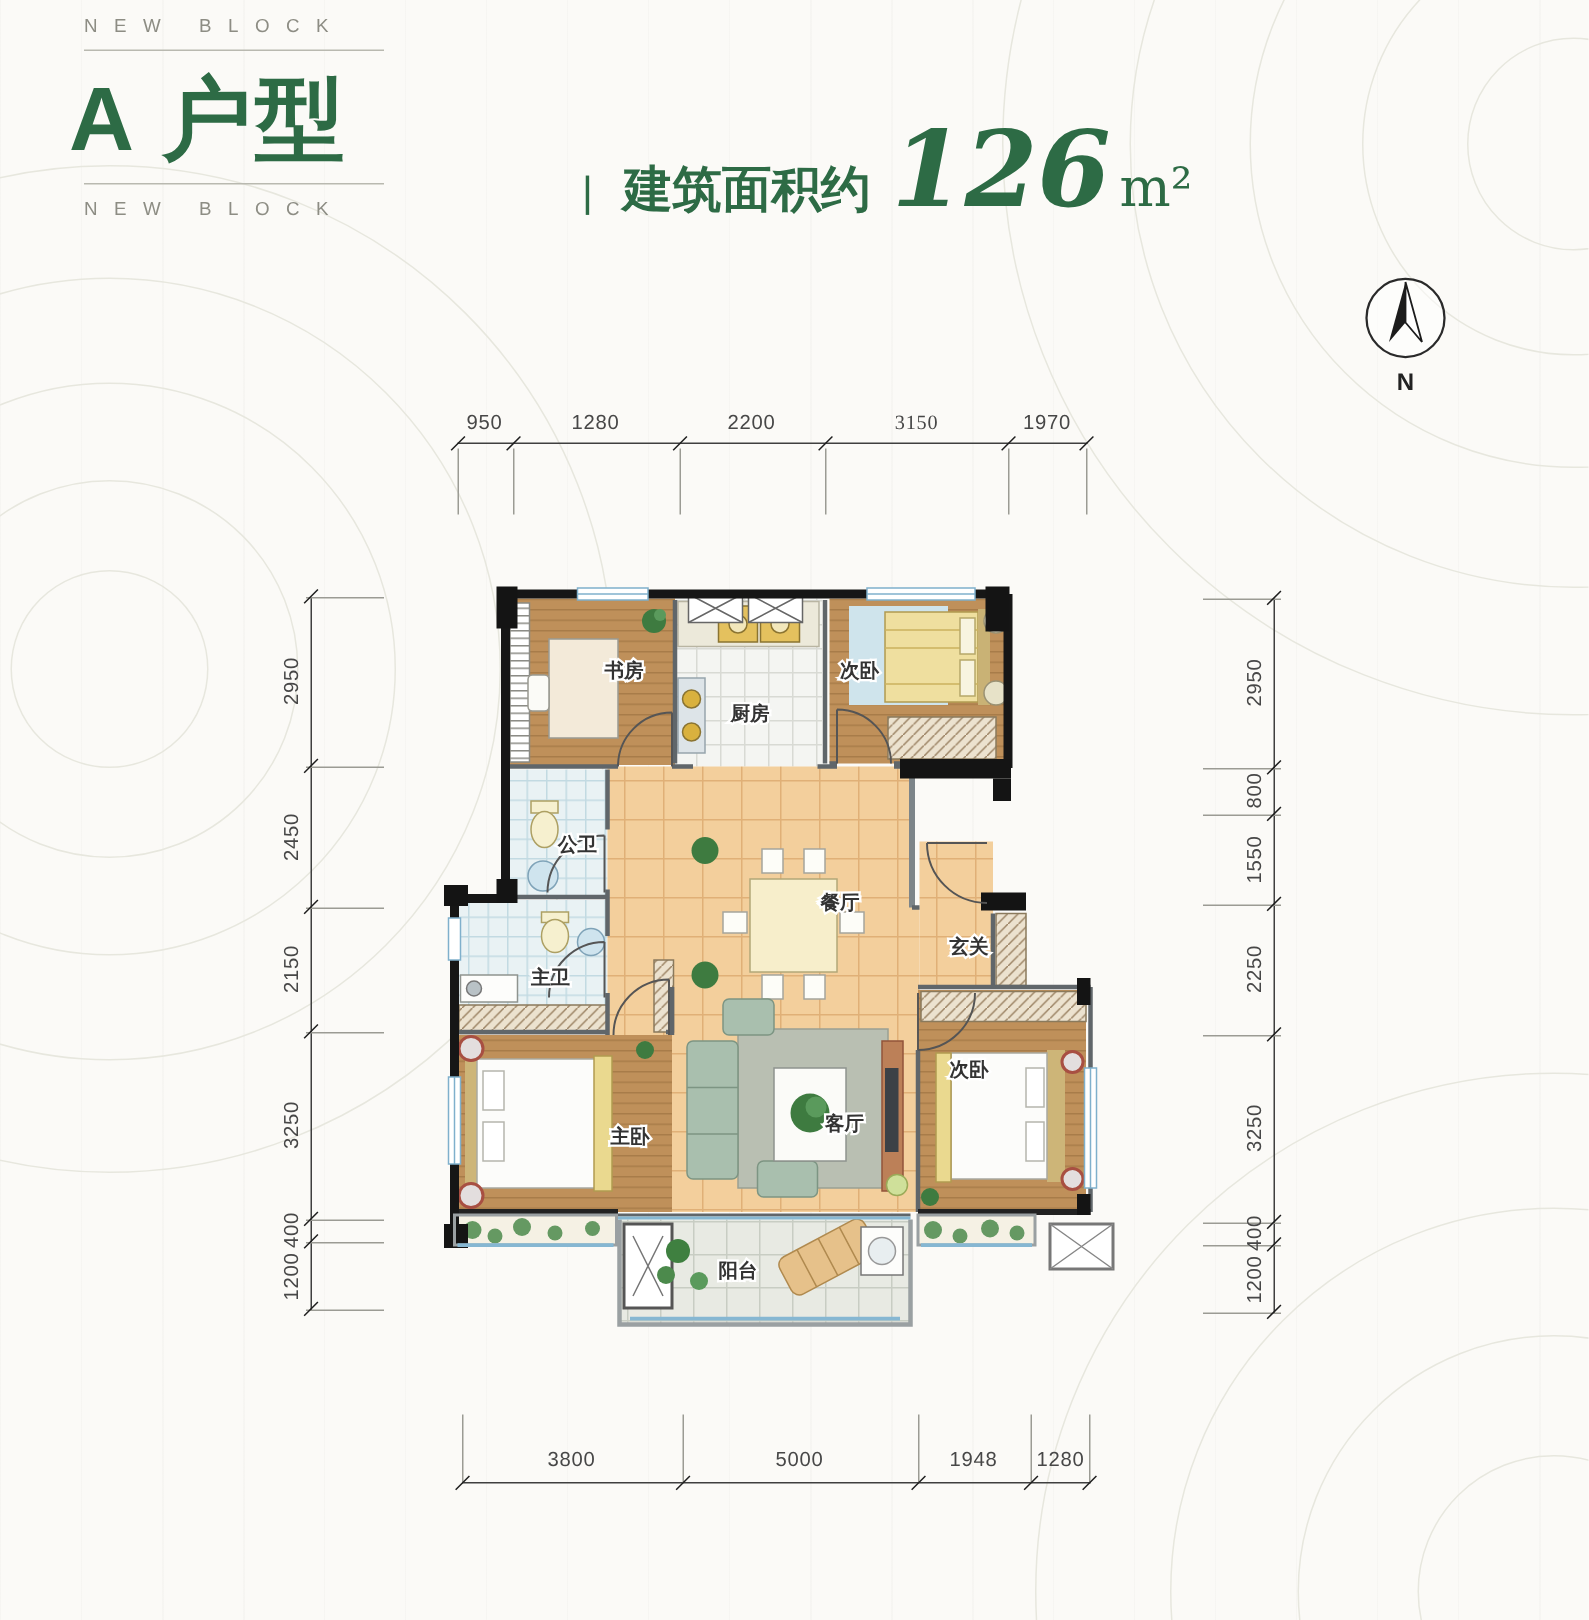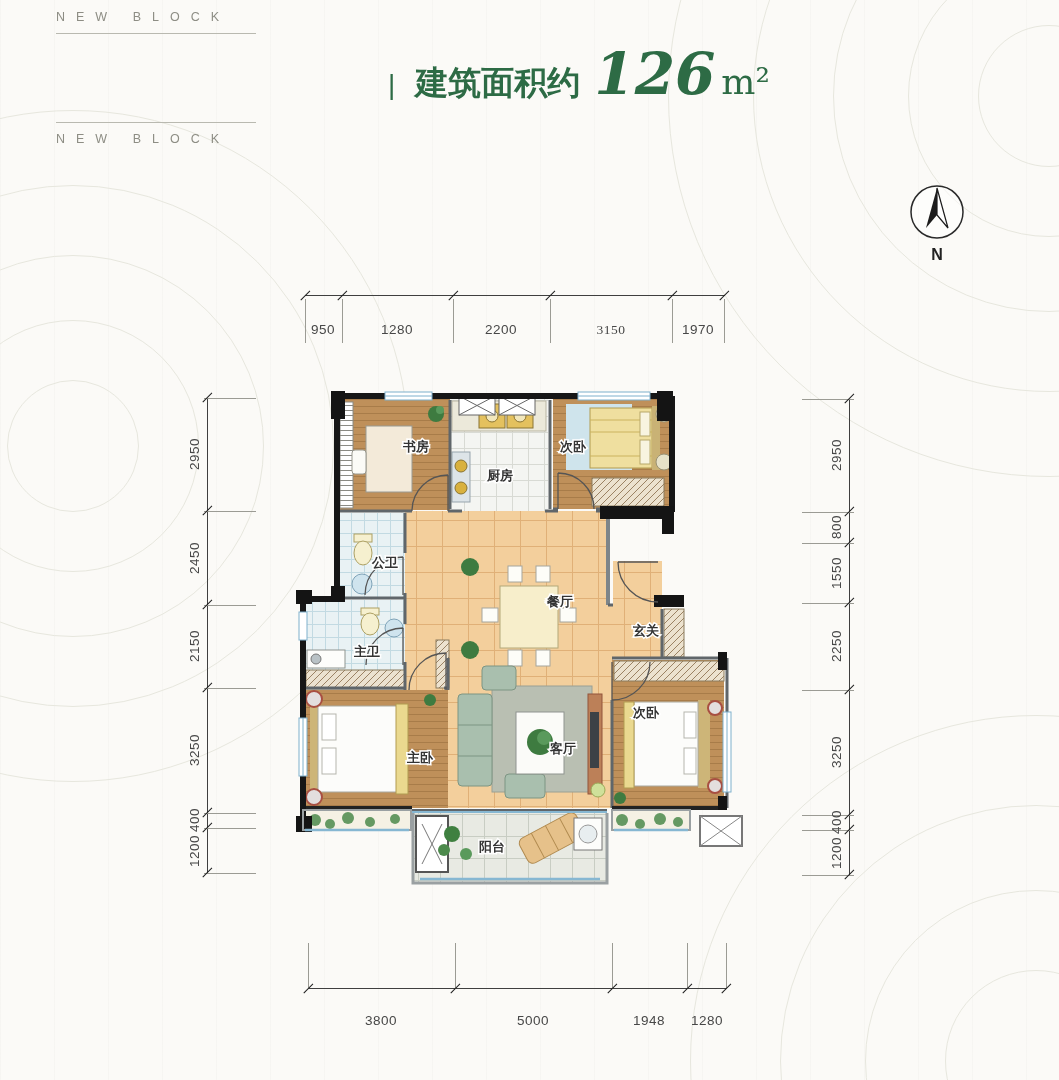--- a/index.html
+++ b/index.html
@@ -7,29 +7,29 @@
         background:repeating-linear-gradient(90deg, rgba(120,120,110,.035) 0 1px, transparent 1px 54px), #fbfaf7;
         font-family:"Liberation Sans",sans-serif;}
   .ring{position:absolute;border:1px solid #e7e7de;border-radius:50%;z-index:0;}
   
   .brand{position:absolute;color:#8d8d84;font-size:12.5px;letter-spacing:11px;white-space:nowrap;z-index:2;}
   .rule{position:absolute;height:1px;background:#b9b9b0;z-index:2;}
   .title{position:absolute;color:#2d6b45;font-size:60px;font-weight:700;letter-spacing:2px;z-index:2;white-space:nowrap;}
   .subtitle{position:absolute;display:flex;align-items:baseline;color:#2d6b45;z-index:2;white-space:nowrap;}
   .sub-b{font-size:33px;font-weight:700;}
   .sub-div{font-size:28px;font-weight:400;margin:0 20px;}
-  .area-num{font-family:"DejaVu Serif",serif;font-style:italic;font-weight:600;font-size:58px;margin-left:14px;}
+  .area-num{font-family:"DejaVu Serif",serif;font-style:italic;font-weight:600;font-size:70px;margin-left:14px;margin-top:31px;}
   .area-unit{font-family:"DejaVu Serif",serif;font-size:36px;margin-left:6px;}
   
   .dim{position:absolute;z-index:3;}
   .dim-h{border-top:1.3px solid #3f3f3f;}
   .dim-v{border-left:1.3px solid #3f3f3f;}
   .sl{position:absolute;width:13px;height:1.4px;background:#1e1e1e;transform:rotate(-45deg);}
   .ext{position:absolute;background:#9b9b94;}
-  .dl{position:absolute;font-weight:400;font-size:13.5px;color:#474747;transform:translateX(-50%);letter-spacing:.5px;font-style:normal;margin-top:48px;}
+  .dl{position:absolute;font-weight:400;font-size:13.5px;color:#474747;transform:translateX(-50%);letter-spacing:.5px;font-style:normal;}
   .dlv{position:absolute;font-weight:400;font-size:13.5px;color:#474747;transform:translate(-50%,-50%) rotate(-90deg);letter-spacing:.5px;font-style:normal;}
   
   .plan{position:absolute;left:290px;top:385px;z-index:2;}
   .plan text{font:700 13px "Liberation Sans",sans-serif;fill:#333;paint-order:stroke;stroke:#fff;stroke-width:3px;text-anchor:middle;}
   .compass{position:absolute;left:902px;top:182px;z-index:2;}
   .compass text{font:700 16px "Liberation Sans",sans-serif;fill:#222;text-anchor:middle;}
 </style>
 </head>
 <body>
 
@@ -45,20 +45,21 @@
   <div class="ring" style="left:833px;top:-120px;width:430px;height:430px;"></div>
   <div class="ring" style="left:753px;top:-200px;width:590px;height:590px;"></div>
   <div class="ring" style="left:668px;top:-285px;width:760px;height:760px;"></div>
   <div class="ring" style="left:945px;top:970px;width:180px;height:180px;"></div>
   <div class="ring" style="left:865px;top:890px;width:340px;height:340px;"></div>
   <div class="ring" style="left:780px;top:805px;width:510px;height:510px;"></div>
   <div class="ring" style="left:690px;top:715px;width:690px;height:690px;"></div>
 
   <div class="brand" style="left:56px;top:10px;">NEW BLOCK</div>
   <div class="rule" style="left:56px;top:33px;width:200px;"></div>
+  <div class="title" style="left:46px;top:40px;">A 户型</div>
   <div class="rule" style="left:56px;top:122px;width:200px;"></div>
   <div class="brand" style="left:56px;top:132px;">NEW BLOCK</div>
 
   <div class="subtitle" style="left:368px;top:40px;">
     <span class="sub-div">|</span>
     <span class="sub-b">建筑面积约</span>
     <span class="area-num">126</span>
     <span class="area-unit">m²</span>
   </div>
 

